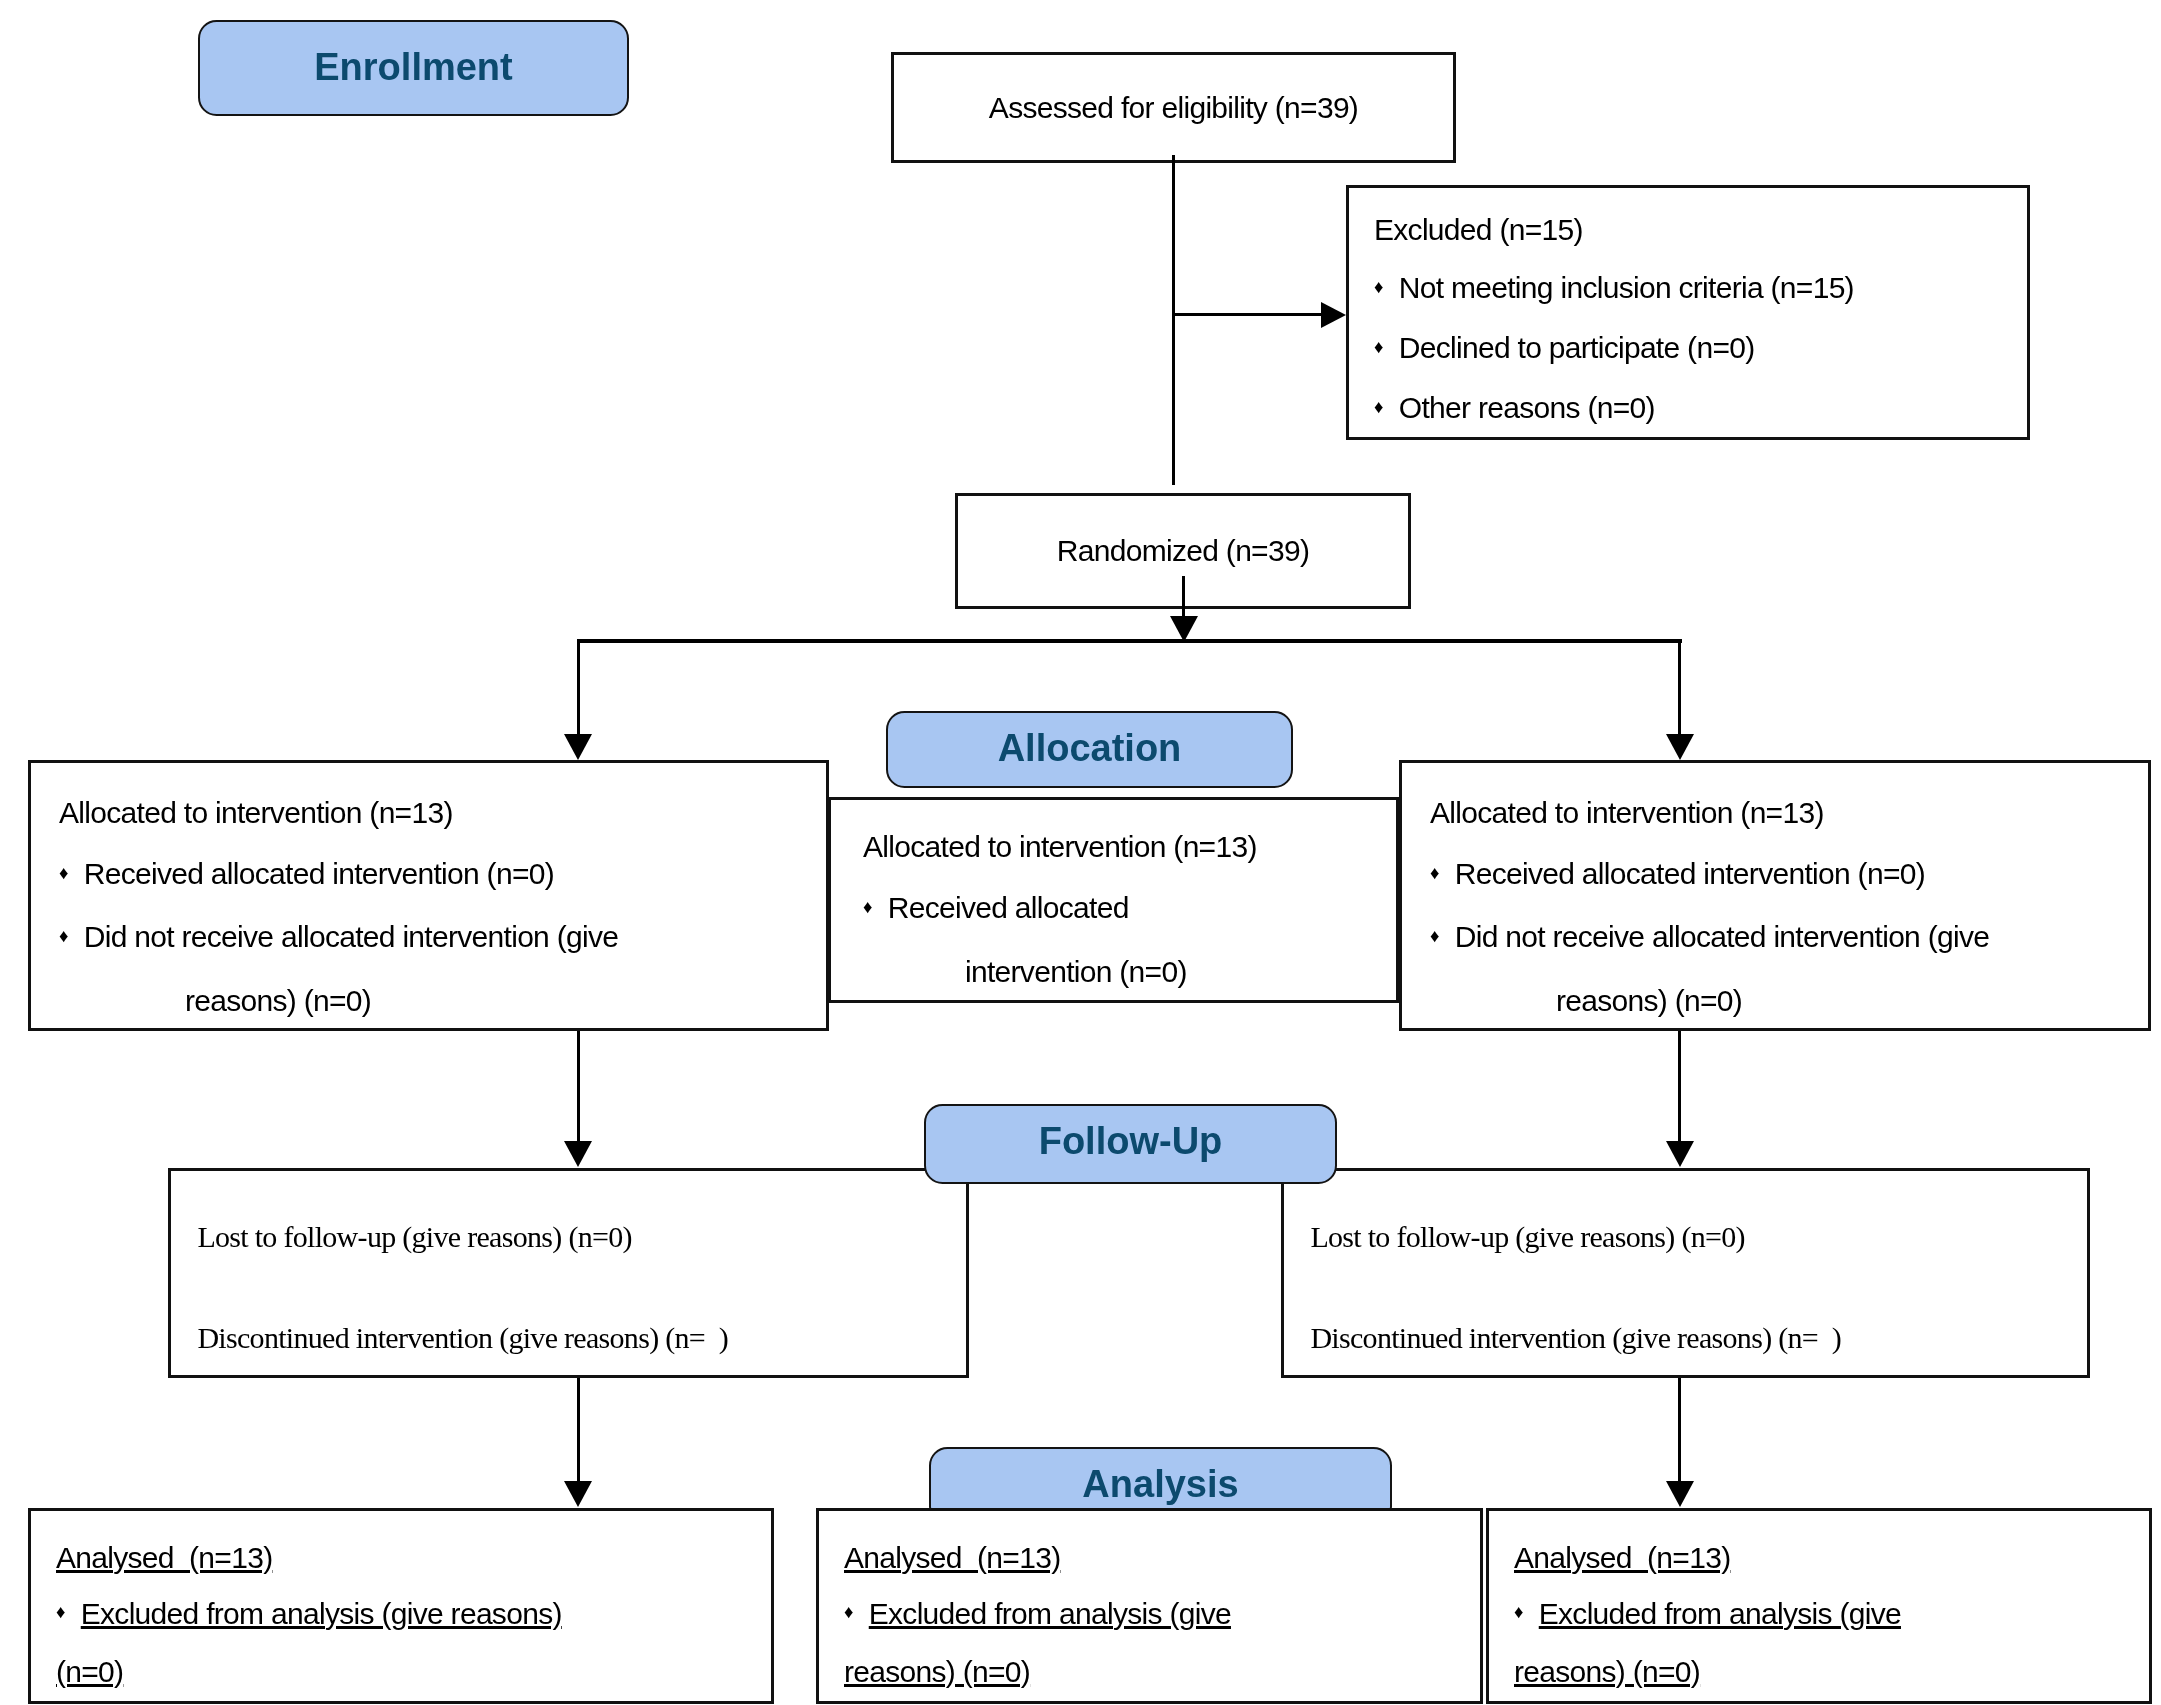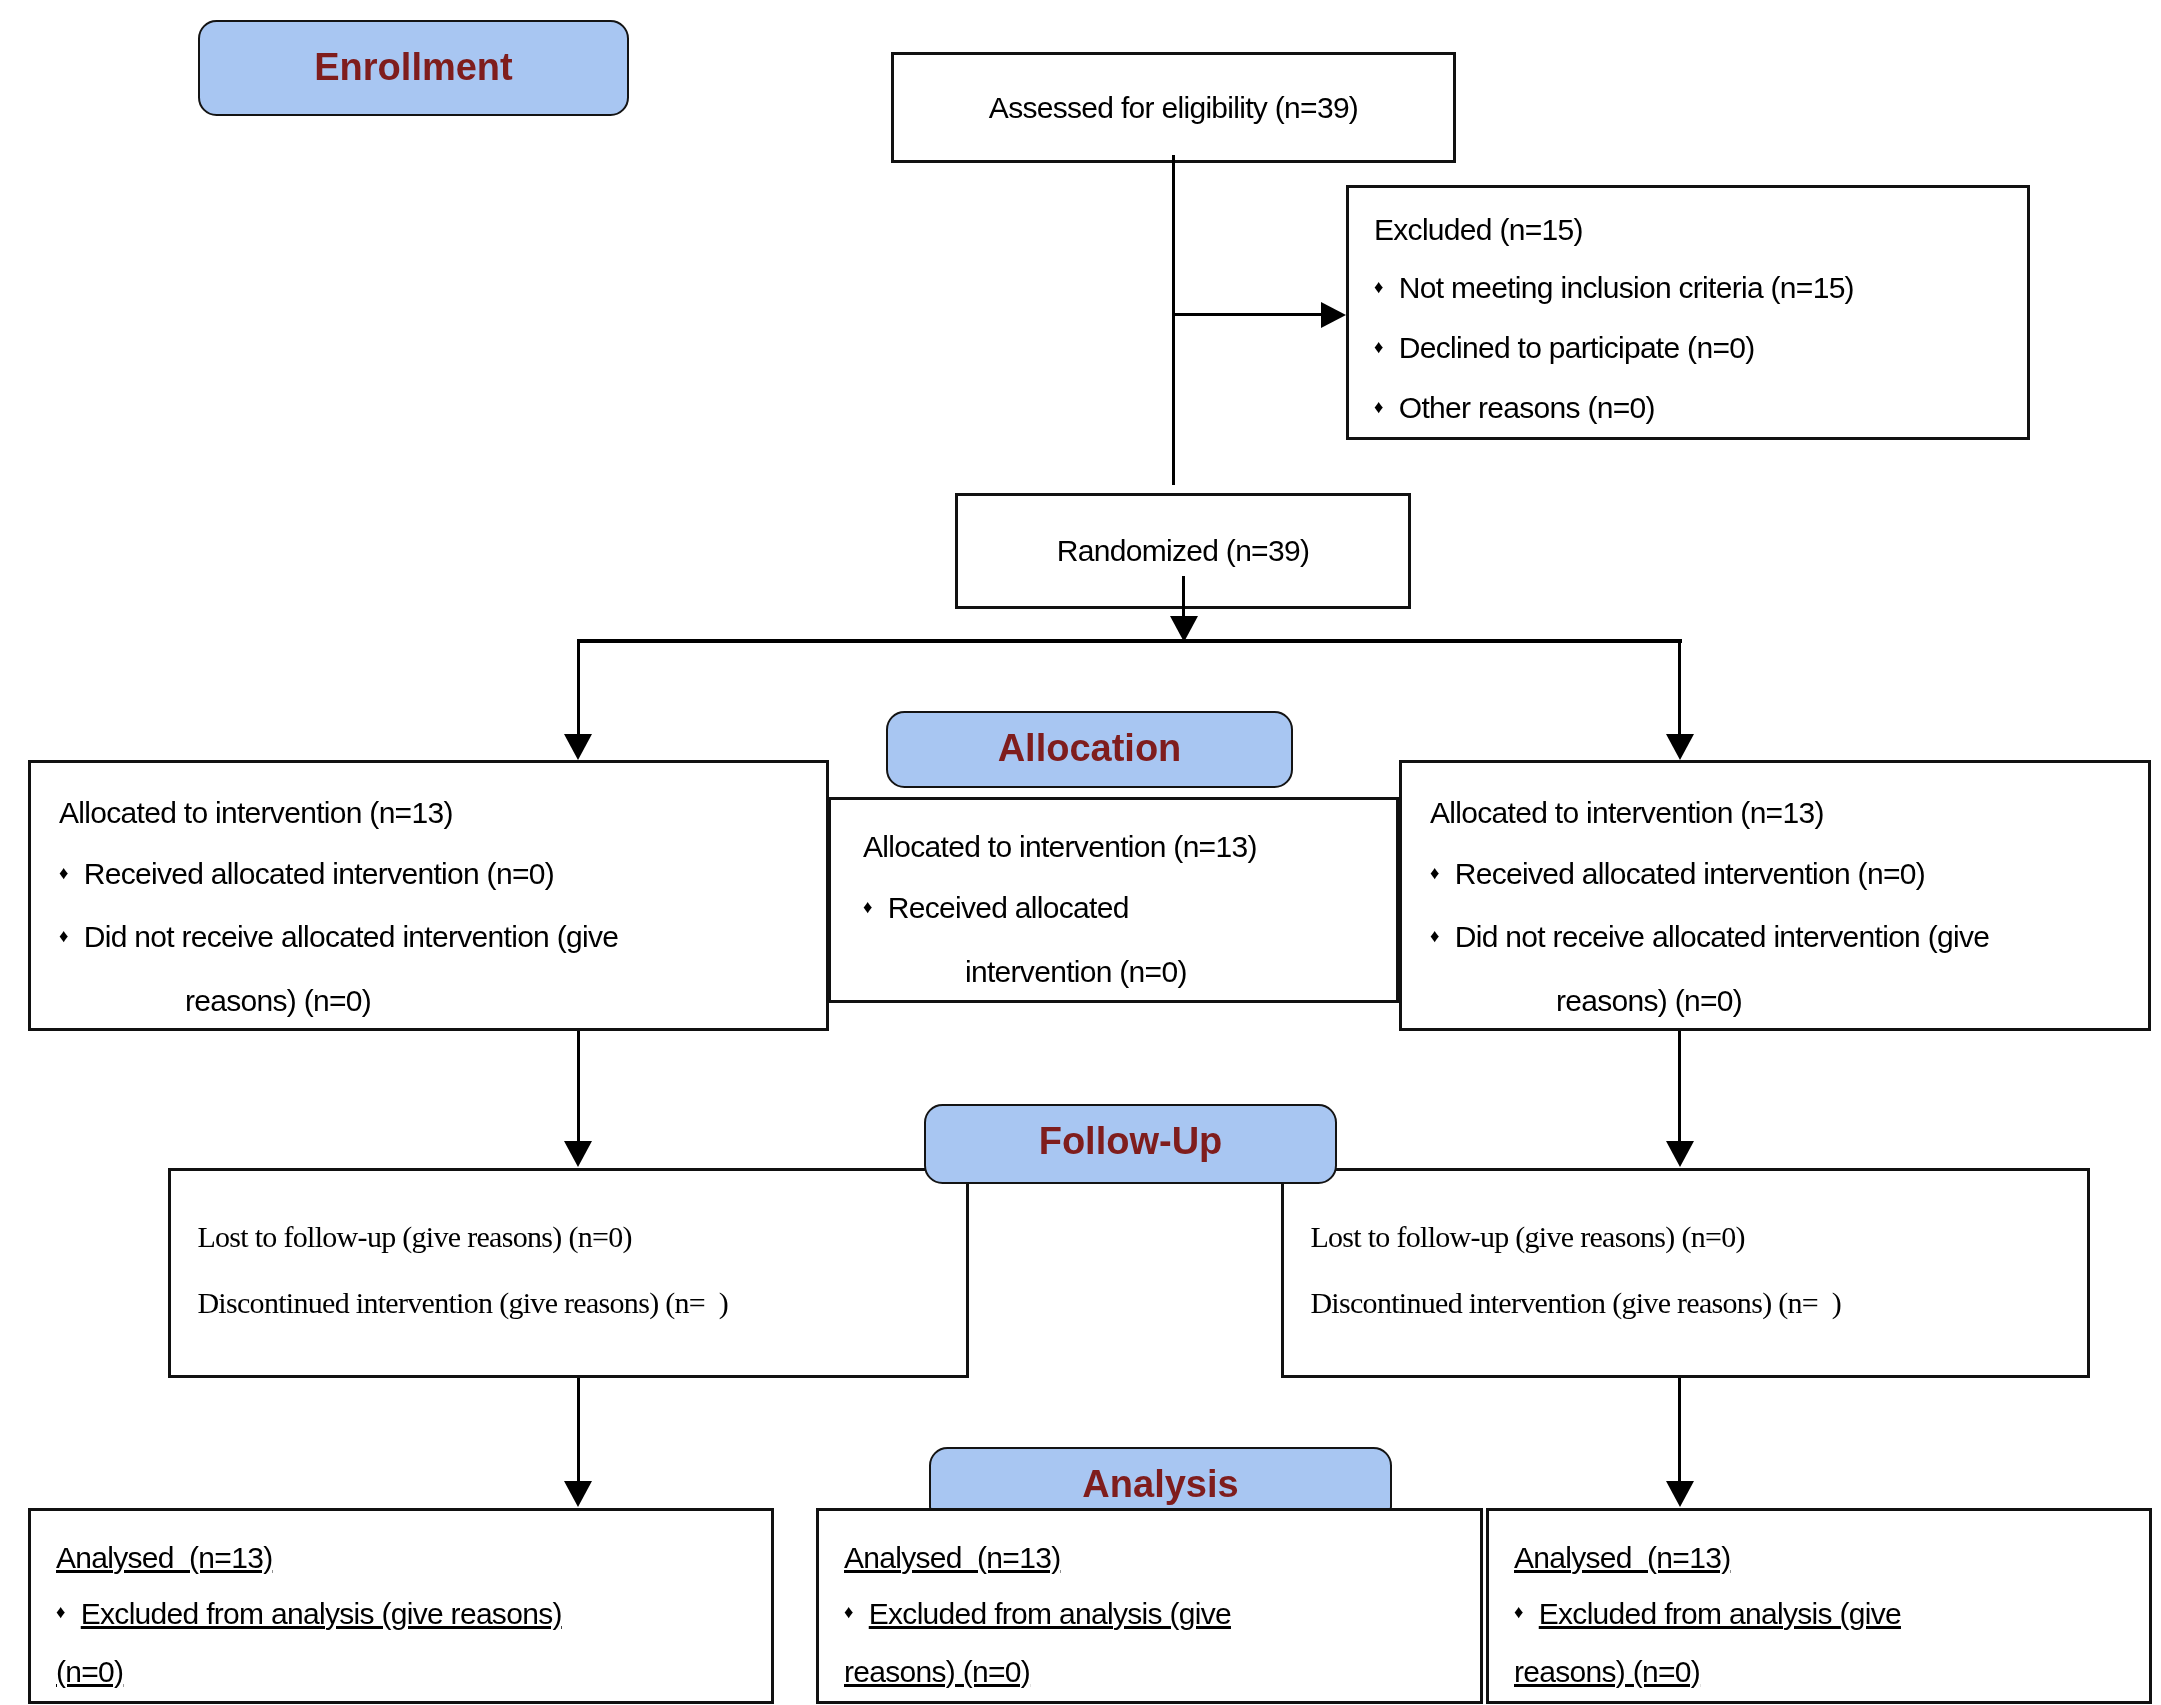--- a/index.html
+++ b/index.html
@@ -22,21 +22,21 @@
   }
   .box .line{white-space:nowrap;}
   .center{display:flex;align-items:center;justify-content:center;text-align:right;margin-top:8px;}
   .stage{
     position:absolute;
     background:#A8C6F2;
     border:2.6px solid #141414;
     border-radius:18.5px;
     box-sizing:border-box;
     display:flex;align-items:flex-start;justify-content:center;
-    color:#7f1d1d;
+    color:#0c4a6e;
     font-weight:bold;
     font-size:38px;
     z-index:6;
   }
   .stage.behind{z-index:1;}
   .stage span{line-height:71px;}
   .stage.tall span{line-height:91px;}
   .blt{
     display:inline-block;
     font-size:18.5px;
@@ -58,21 +58,21 @@
     border-left:25px solid #000;
   }
   
   #excluded{padding:13.2px 13.2px 0 25px;line-height:58px;}
   #alloc-left,#alloc-right{padding:18.5px 10px 0 28px;line-height:61px;}
   #alloc-mid{padding:16px 10px 0 32px;line-height:61px;}
   #fu-left,#fu-right{padding:46px 10px 0 26.4px;line-height:40px;font-family:Liberation Serif, serif;}
   #an-left,#an-mid,#an-right{padding:18.5px 8px 0 25px;line-height:56px;text-decoration:underline;}
   .ind{padding-left:126px;}
   .ind-mid{padding-left:102px;}
-  .gap{margin-top:26px;}
+  .gap{margin-top:61px;}
 </style>
 </head>
 <body>
 
 <div id="canvas">
 
   <div class="stage tall" style="left:198px;top:20px;width:431px;height:96px;">
     <span>Enrollment</span>
   </div>
   <div class="stage" style="left:886px;top:711px;width:407px;height:77px;">

